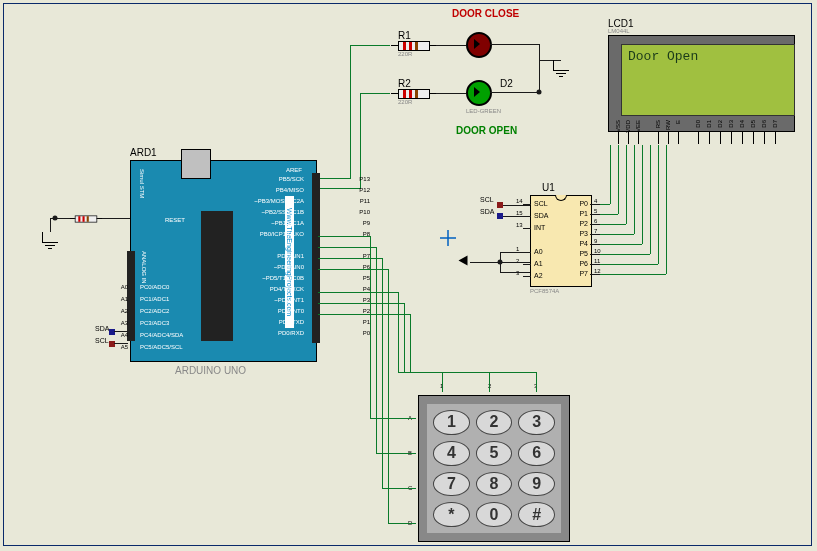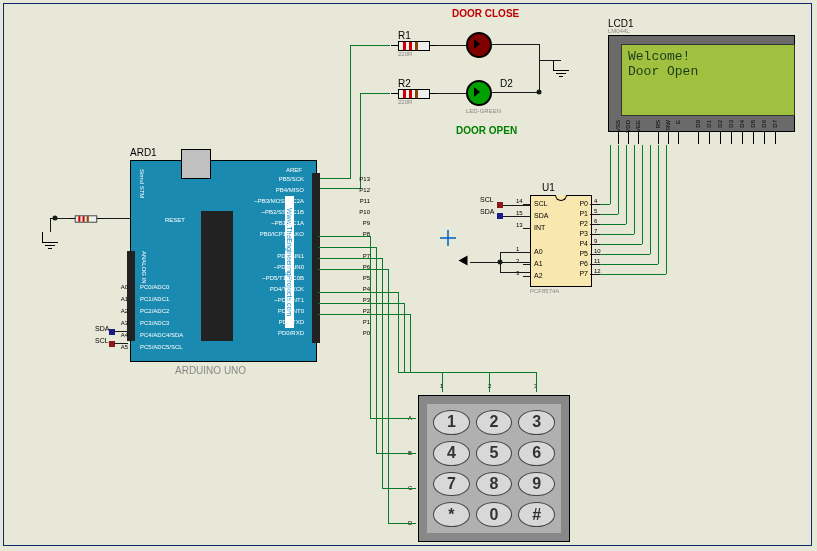--- a/index.html
+++ b/index.html
@@ -153,21 +153,20 @@
 <div class="wire h grn" style="left:350px; top:45px; width:40px;"></div>
 
 <div class="wire h grn" style="left:318px; top:188px; width:42px;"></div>
 <div class="wire v grn" style="left:360px; top:93px; height:96px;"></div>
 <div class="wire h grn" style="left:360px; top:93px; width:30px;"></div>
 
 <div class="lbl" style="left:608px; top:18px;">LCD1</div>
 <div class="lbl tiny gray" style="left:608px; top:28px;">LM044L</div>
 <div class="lcd-box">
   <div class="lcd-scr">
-    <div> Welcome!</div>
     <div> Door Open</div>
   </div>
 </div>
 
 <div id="lcdpins">
       <div class="lcd-pin" style="left:618px; top:132px;"></div>
       <div class="lbl tiny" style="left:615px; top:120px; writing-mode:vertical-rl; transform:rotate(180deg);">VSS</div>
       <div class="lcd-pin" style="left:628px; top:132px;"></div>
       <div class="lbl tiny" style="left:625px; top:120px; writing-mode:vertical-rl; transform:rotate(180deg);">VDD</div>
       <div class="lcd-pin" style="left:638px; top:132px;"></div>

